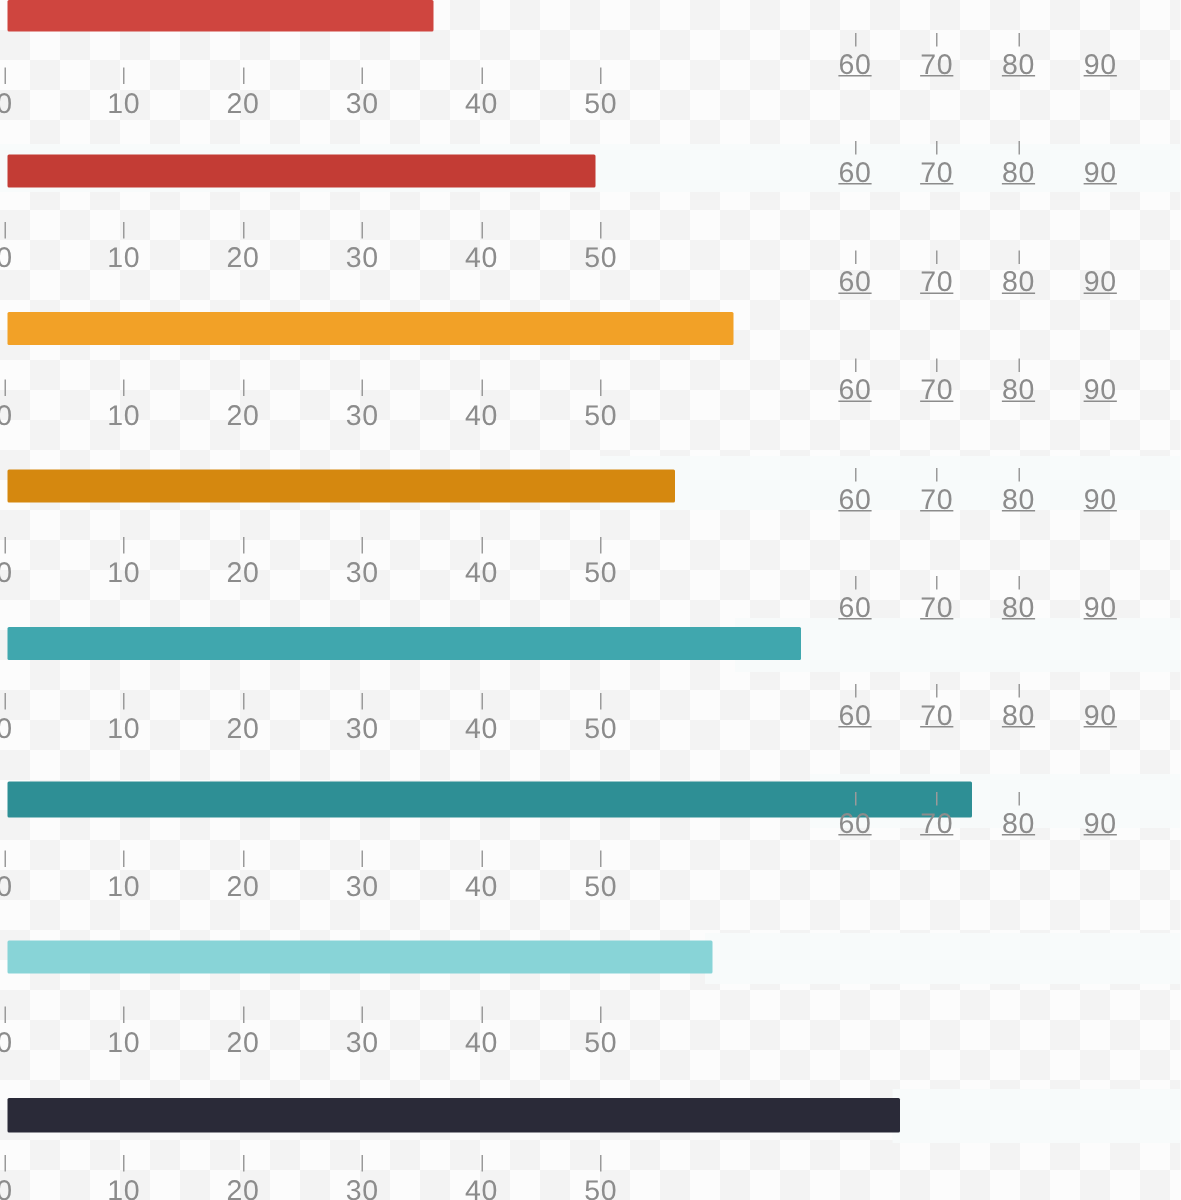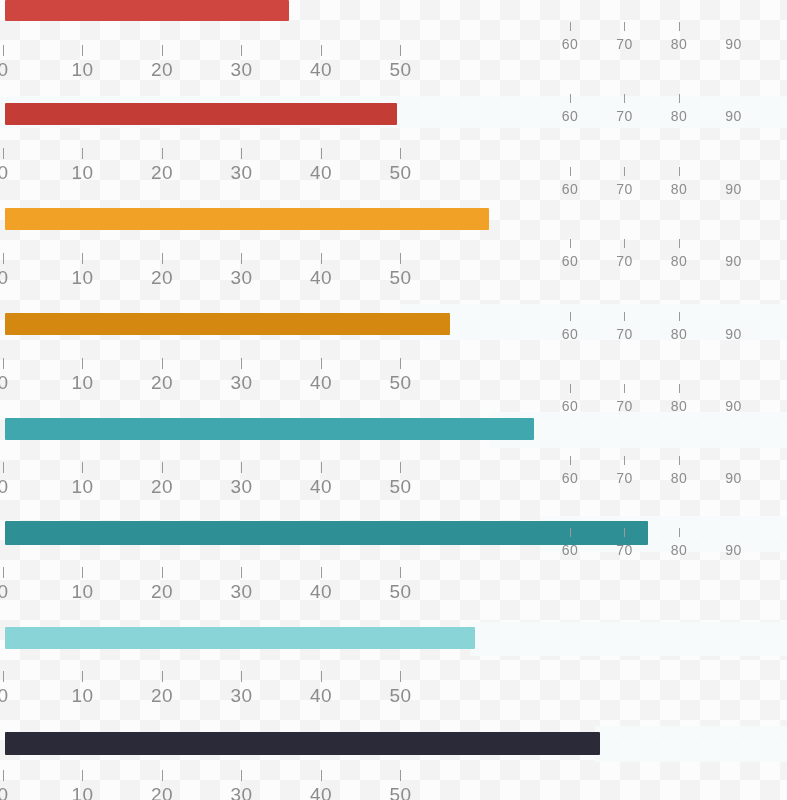--- a/index.html
+++ b/index.html
@@ -51,21 +51,21 @@
     background: #9a9a9a;
     margin: 0 auto 4px auto;
   }
   .tick-mark.hidden { visibility: hidden; }
   .tick-label {
     font-size: 19px;
     color: #8c8c8c;
     line-height: 20px;
     letter-spacing: 0.5px;
   }
-  .axis-right .tick-label { font-size: 14px; }
+  .axis-right .tick-label { font-size: 19px; text-decoration: underline; }
   .axis-right .tick-mark { height: 9px; margin-bottom: 3px; }
   .axis-right .tick-group { width: 30px; }
 
   
   .wash {
     position: absolute;
     background: rgba(247,250,250,0.85);
     pointer-events: none;
   }
 </style>

